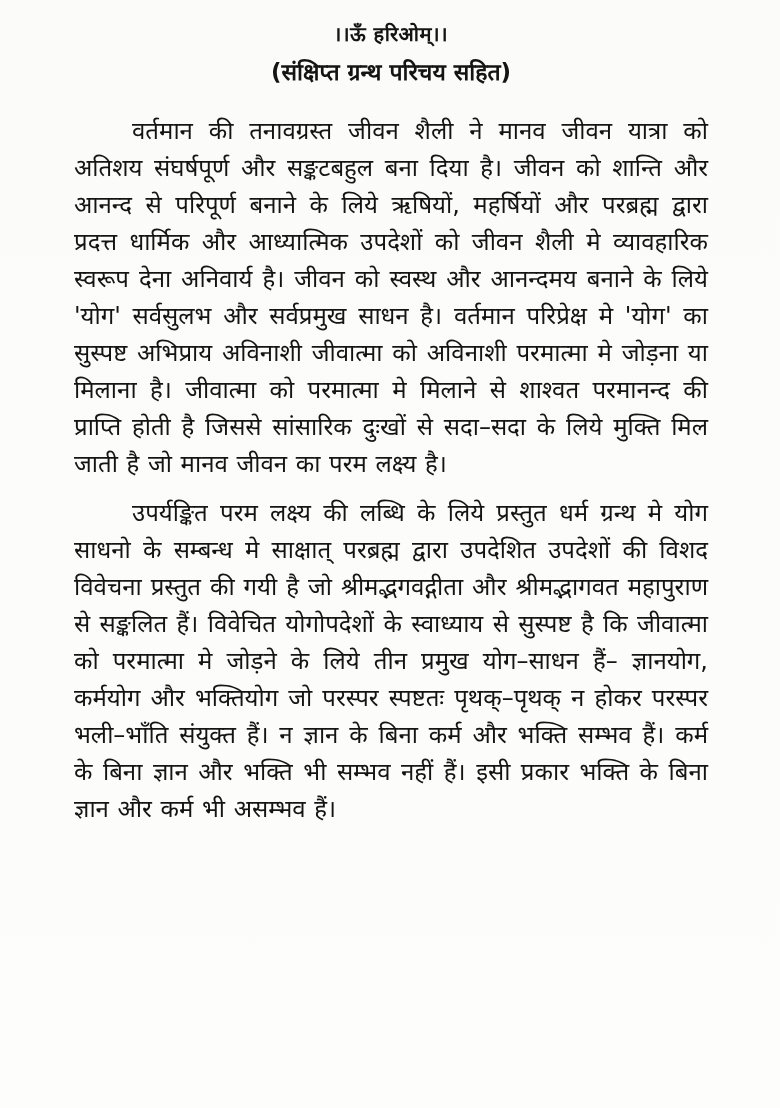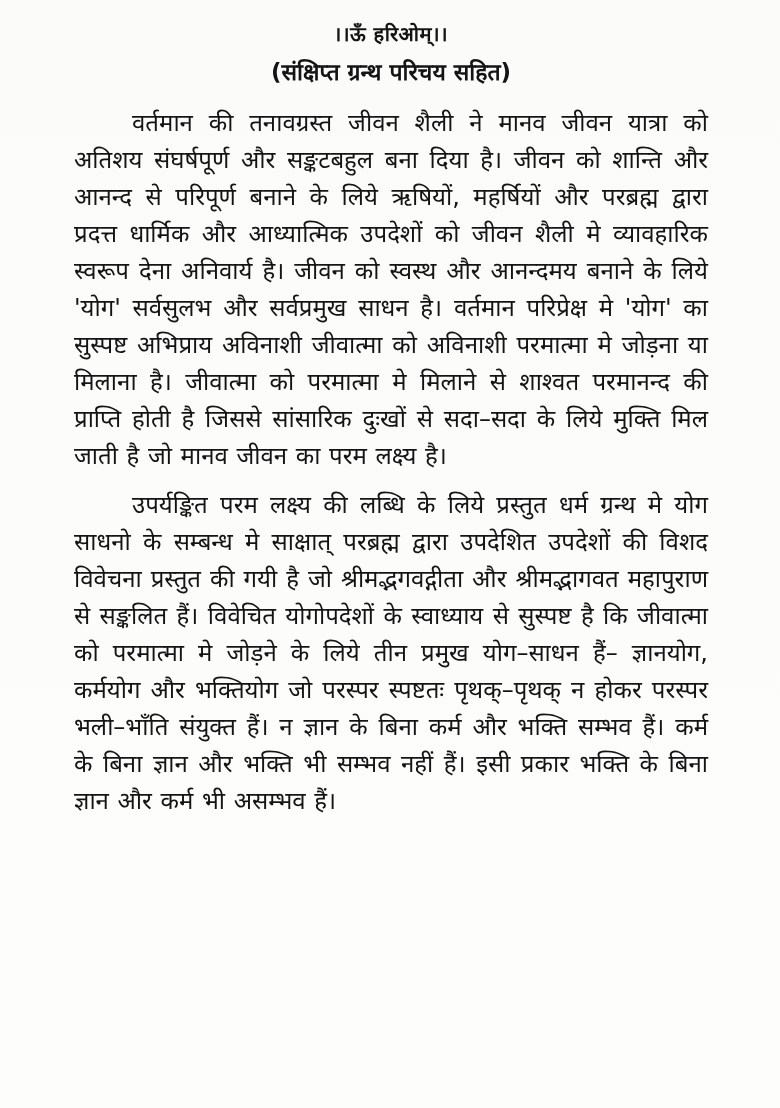--- a/index.html
+++ b/index.html
@@ -40,21 +40,21 @@
     text-align: center;
     font-size: 31px;
     font-weight: bold;
     line-height: 1.25;
     margin: 2px 0 0 0;
   }
   .tagline {
     text-align: center;
     font-size: 23px;
     font-weight: bold;
-    margin: 8px 0 18px 0;
+    margin: 8px 0 26px 0;
   }
   .body-text p {
     font-size: 24px;
     line-height: 37px;
     text-align: justify;
     text-indent: 58px;
     margin: 12px;
     word-spacing: 1px;
   }
 </style>

